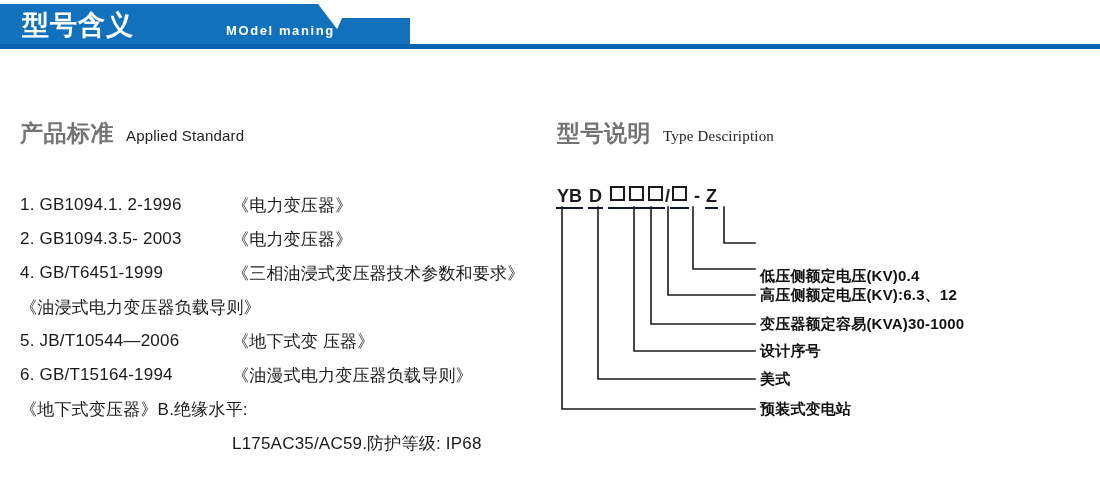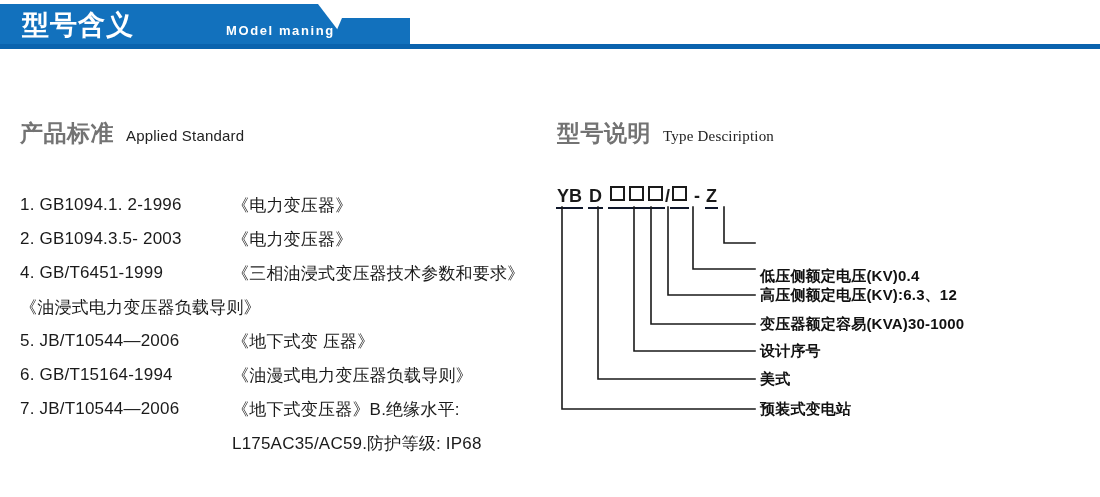--- a/index.html
+++ b/index.html
@@ -193,21 +193,20 @@
   </div>
   <div class="std-row">
     <span class="std-code">5. JB/T10544—2006</span>
     <span class="std-name">《地下式变 压器》</span>
   </div>
   <div class="std-row">
     <span class="std-code">6. GB/T15164-1994</span>
     <span class="std-name">《油漫式电力变压器负载导则》</span>
   </div>
   <div class="std-row">
-    <span class="std-code">7. JB/T10544—2006</span>
     <span class="std-name">《地下式变压器》B.绝缘水平:</span>
   </div>
   <div class="std-row continuation">
     <span class="std-code"></span>
     <span class="std-name">L175AC35/AC59.防护等级: IP68</span>
   </div>
 </div>
 
 <div class="section-head" id="type-heading">
   <span class="cn">型号说明</span><span class="en">Type Desciription</span>

